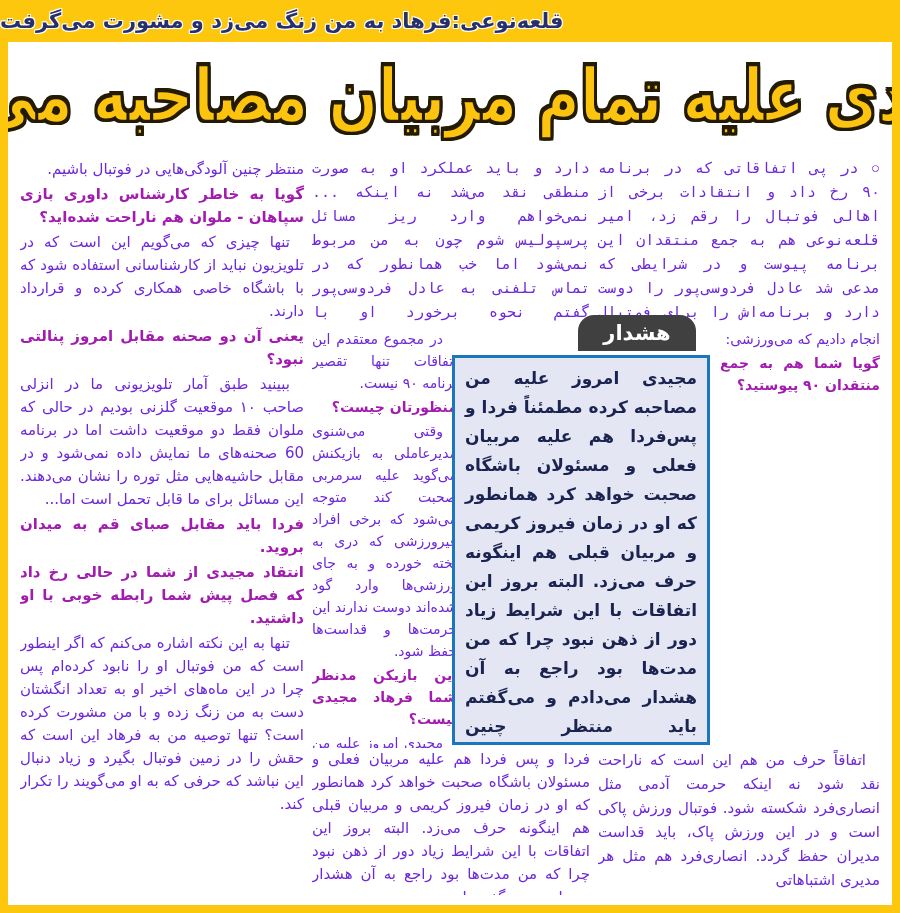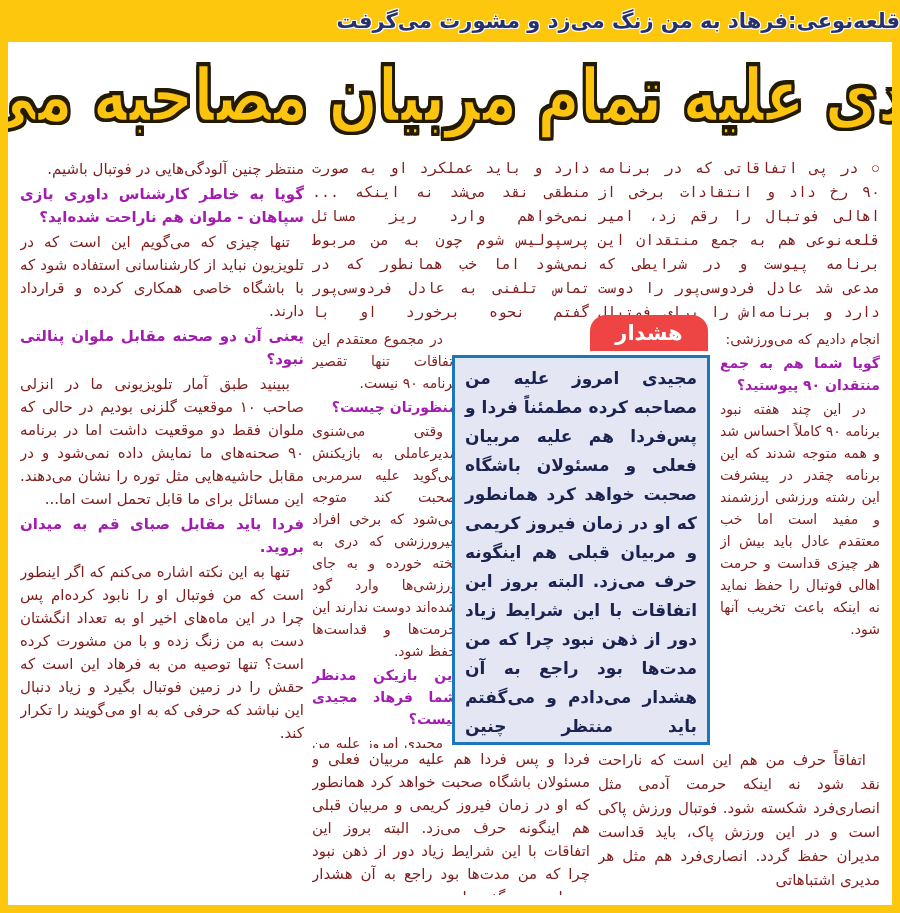--- a/index.html
+++ b/index.html
@@ -5,21 +5,21 @@
   * { margin:0; padding:0; box-sizing:border-box; }
   html,body { width:900px; height:913px; overflow:hidden; }
   body {
     background:#fcc70d;
     font-family:"DejaVu Sans", sans-serif;
     direction:rtl;
   }
   
   .kicker {
     height:42px; line-height:42px;
-    text-align:right;
+    text-align:left;
     font-size:21px; font-weight:700;
     color:#27306b;
     text-shadow:0 0 2px #fff, 1px 1px 0 #fff, -1px -1px 0 #fff, 1px -1px 0 #fff, -1px 1px 0 #fff;
     letter-spacing:.5px;
   }
   
   .white-wrap { margin:0 8px; height:863px; background:#ffffff; }
   .headline-strip {
     height:106px; display:flex; align-items:center; justify-content:center;
     overflow:hidden; background:#fff;
@@ -36,38 +36,38 @@
   
   .article {
     position:relative; height:757px; padding:10px 12px 0;
     background:#fff; direction:rtl;
   }
   .cols { display:flex; gap:8px; height:737px; overflow:hidden; }
   .col { overflow:hidden; }
   .col-right { width:282px; }
   .col-mid   { width:278px; }
   .col-left  { flex:1; }
-  p { text-align:justify; color:#7f1d1d; font-size:15px; line-height:24px; margin-bottom:2px; }
+  p { text-align:justify; color:#6d28d9; font-size:15px; line-height:24px; margin-bottom:2px; }
   p.q { font-weight:700; color:#a21caf; }
   p.ans-indent { text-indent:14px; }
   .col-left p { line-height:23px; }
   .intro { height:168px; overflow:hidden;font-family:Liberation Mono, monospace; }
   .row { display:flex; height:420px; overflow:hidden; }
   .row .narrow { overflow:hidden; }
   .row .narrow p { font-size:14px; line-height:22px; }
   .row .spacer { flex:1; }
   .nw-right { width:160px; }
   .nw-mid { width:145px; }
   .after { overflow:hidden; }
   .col-mid .after p { line-height:23px; }
   
   .warning { position:absolute; left:444px; top:167px; width:258px; }
   .warning-tab {
-    width:118px; height:36px; margin-right:2px;
-    background:#ef4444; border-radius:16px 16px 0 0;
+    width:118px; height:36px; margin-right:14px;
+    background:#404040; border-radius:16px 16px 0 0;
     color:#fff; font-size:21px; font-weight:700;
     display:flex; align-items:center; justify-content:center;
   }
   .warning-box {
     margin-top:4px; height:390px; overflow:hidden;
     background:#e4e6f4; border:3px solid #1c76bc;
     padding:6px 10px;
   }
   .warning-box p {
     font-size:17px; line-height:29px; font-weight:700;
@@ -89,21 +89,20 @@
 
   <div class="article">
     <div class="cols">
 
       <div class="col col-right">
         <p class="intro">○ در پی اتفاقاتی که در برنامه ۹۰ رخ داد و انتقادات برخی از اهالی فوتبال را رقم زد، امیر قلعه‌نوعی هم به جمع منتقدان این برنامه پیوست و در شرایطی که مدعی شد عادل فردوسی‌پور را دوست دارد و برنامه‌اش را برای فوتبال مفید می‌داند اما با محتوای آن مخالف است، با او گفت‌وگویی</p>
         <div class="row">
           <div class="narrow nw-right">
             <p>انجام دادیم که می‌ورزشی:</p>
             <p class="q">گویا شما هم به جمع منتقدان ۹۰ پیوستید؟</p>
-            <p class="ans-indent">در این چند هفته نبود برنامه ۹۰ کاملاً احساس شد و همه متوجه شدند که این برنامه چقدر در پیشرفت این رشته ورزشی ارزشمند و مفید است اما خب معتقدم عادل باید بیش از هر چیزی قداست و حرمت اهالی فوتبال را حفظ نماید نه اینکه باعث تخریب آنها شود.</p>
           </div>
           <div class="spacer"></div>
         </div>
         <div class="after">
           <p class="ans-indent">اتفاقاً حرف من هم این است که ناراحت نقد شود نه اینکه حرمت آدمی مثل انصاری‌فرد شکسته شود. فوتبال ورزش پاکی است و در این ورزش پاک، باید قداست مدیران حفظ گردد. انصاری‌فرد هم مثل هر مدیری اشتباهاتی</p>
         </div>
       </div>
 
       <div class="col col-mid">
         <p class="intro">دارد و باید عملکرد او به صورت منطقی نقد می‌شد نه اینکه ... نمی‌خواهم وارد ریز مسائل پرسپولیس شوم چون به من مربوط نمی‌شود اما خب همانطور که در تماس تلفنی به عادل فردوسی‌پور گفتم نحوه برخورد او با مدیرعامل این باشگاه درست نبود.</p>
@@ -119,23 +118,24 @@
         </div>
         <div class="after">
           <p>فردا و پس فردا هم علیه مربیان فعلی و مسئولان باشگاه صحبت خواهد کرد همانطور که او در زمان فیروز کریمی و مربیان قبلی هم اینگونه حرف می‌زد. البته بروز این اتفاقات با این شرایط زیاد دور از ذهن نبود چرا که من مدت‌ها بود راجع به آن هشدار می‌دادم و می‌گفتم باید</p>
         </div>
       </div>
 
       <div class="col col-left">
         <p>منتظر چنین آلودگی‌هایی در فوتبال باشیم.</p>
         <p class="q">گویا به خاطر کارشناس داوری بازی سپاهان - ملوان هم ناراحت شده‌اید؟</p>
         <p class="ans-indent">تنها چیزی که می‌گویم این است که در تلویزیون نباید از کارشناسانی استفاده شود که با باشگاه خاصی همکاری کرده و قرارداد دارند.</p>
-        <p class="q">یعنی آن دو صحنه مقابل ملوان پنالتی نبود؟</p>
-        <p class="ans-indent">ببینید طبق آمار تلویزیونی ما در انزلی صاحب ۱۰ موقعیت گلزنی بودیم در حالی که ملوان فقط دو موقعیت داشت اما در برنامه ۹۰ صحنه‌های ما نمایش داده نمی‌شود و در مقابل حاشیه‌هایی مثل توره را نشان می‌دهند. این مسائل برای ما قابل تحمل است اما...</p>
+        <p class="q">یعنی آن دو صحنه مقابل امروز پنالتی نبود؟</p>
+        <p class="ans-indent">ببینید طبق آمار تلویزیونی ما در انزلی صاحب ۱۰ موقعیت گلزنی بودیم در حالی که ملوان فقط دو موقعیت داشت اما در برنامه 60 صحنه‌های ما نمایش داده نمی‌شود و در مقابل حاشیه‌هایی مثل توره را نشان می‌دهند. این مسائل برای ما قابل تحمل است اما...</p>
         <p class="q">فردا باید مقابل صبای قم به میدان بروید.</p>
+        <p class="q">انتقاد مجیدی از شما در حالی رخ داد که فصل پیش شما رابطه خوبی با او داشتید.</p>
         <p class="ans-indent">تنها به این نکته اشاره می‌کنم که اگر اینطور است که من فوتبال او را نابود کرده‌ام پس چرا در این ماه‌های اخیر او به تعداد انگشتان دست به من زنگ زده و با من مشورت کرده است؟ تنها توصیه من به فرهاد این است که حقش را در زمین فوتبال بگیرد و زیاد دنبال این نباشد که حرفی که به او می‌گویند را تکرار کند.</p>
       </div>
 
     </div>
 
     <div class="warning">
       <div class="warning-tab">
         <span>هشدار</span>
       </div>
       <div class="warning-box">

